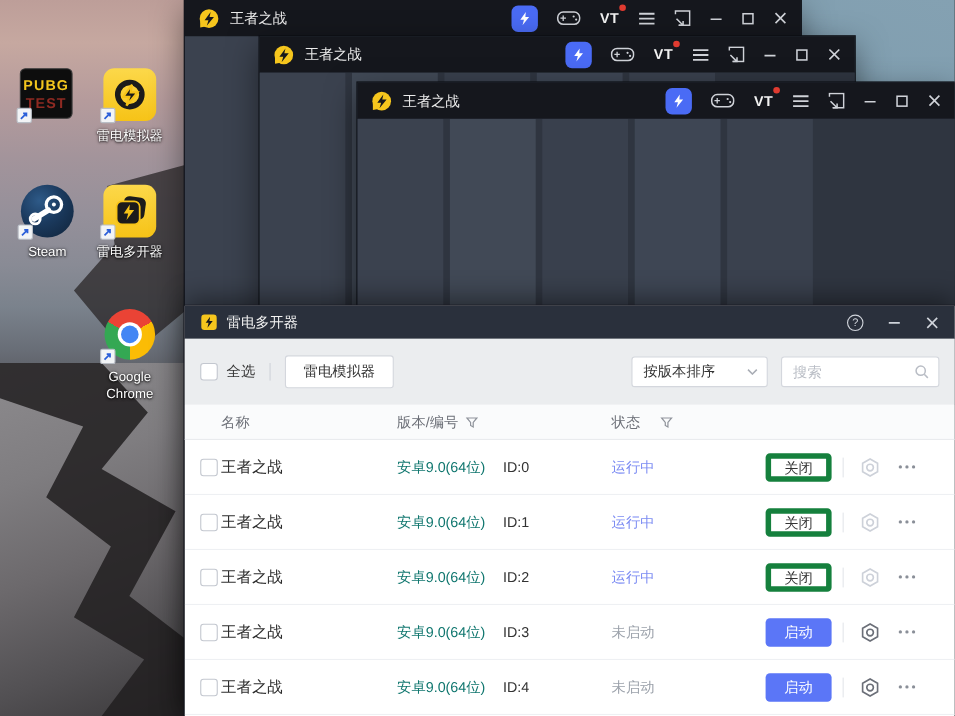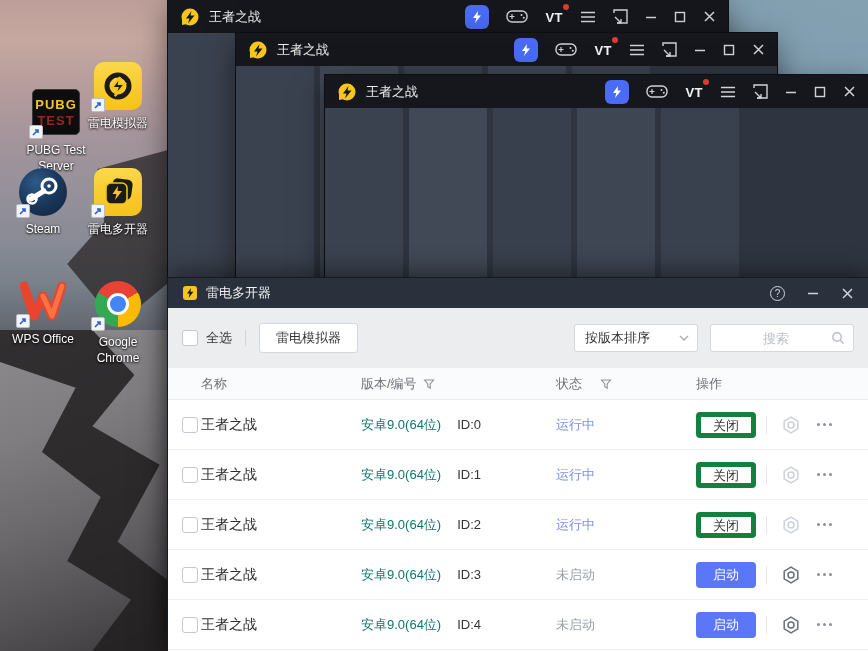--- a/index.html
+++ b/index.html
@@ -79,21 +79,21 @@
   .tb-div { width:1px; height:16px; background:#d0d3d9; margin:0 13px; }
   .btn-batch { height:30px; padding:0 16px; background:#fff; border:1px solid #d4d7dd; border-radius:3px;
     font-size:13px; color:#333; font-family:inherit; }
   .tb-spacer { flex:1; }
   .dropdown { width:124px; height:28px; background:#fff; border:1px solid #d4d7dd; border-radius:3px;
     display:flex; align-items:center; padding:0 8px 0 10px; gap:6px; }
   .dropdown .dd-label { font-size:13px; color:#333; flex:1; white-space:nowrap; }
   .searchbox { width:144px; height:28px; background:#fff; border:1px solid #d4d7dd; border-radius:3px;
     display:flex; align-items:center; padding:0 8px 0 2px; margin-left:12px; }
   .searchbox input { flex:1; min-width:0; border:none; outline:none; font-size:13px; color:#333;
-    padding:0 0 0 8px; font-family:inherit; background:transparent;text-align:center; }
+    padding:0 0 0 8px; font-family:inherit; background:transparent; }
   .searchbox input::placeholder { color:#b9bdc5; }
 
   .thead { height:32px; background:#fafbfc; border-bottom:1px solid #e9ebee; display:flex; align-items:center;
     font-size:13px; color:#6d7078; flex:none; }
   .c1 { width:33px; padding-left:14px; flex:none; display:flex; align-items:center; }
   .c2 { width:160px; flex:none; display:flex; align-items:center; }
   .c3 { width:195px; flex:none; display:flex; align-items:center; gap:6px; }
   .c4 { width:135px; flex:none; display:flex; align-items:center; gap:18px; }
   .c5 { flex:1; display:flex; align-items:center; padding-left:5px; }
 
@@ -120,33 +120,32 @@
 <body>
 
 <div id="screen">
 
   <div class="desk-left">
     <div class="rock-a"></div>
     <div class="rock-b"></div>
     <div class="rock-c"></div>
   </div>
 
-  <div class="dicon" style="left:14px;top:62px;margin-top:27px;">
+  <div class="dicon" style="left:0;top:62px;">
     <div class="art">
       <div class="art-pubg">
         <div class="t1">PUBG</div>
         <div class="t2">TEST</div>
       </div>
       <div class="shortcut">
         <svg width="10" height="10" viewBox="0 0 10 10">
             <path d="M2 8 L7 3 M4 3 H7 V6" stroke="#2b5fd9" stroke-width="1.6" fill="none"></path>
           </svg>
       </div>
     </div>
-    <div class="label">PUBG Test Server</div>
   </div>
 
   <div class="dicon" style="left:1px;top:168px;">
     <div class="art">
       <div class="art-steam">
         <svg width="48" height="48" viewBox="0 0 48 48">
           <circle cx="30" cy="18" r="7" fill="none" stroke="#fff" stroke-width="3"></circle>
           <circle cx="30" cy="18" r="1.8" fill="#fff"></circle>
           <path d="M25 23 L12 31" stroke="#fff" stroke-width="5" stroke-linecap="round"></path>
           <circle cx="13" cy="31" r="4.5" fill="none" stroke="#fff" stroke-width="2.6"></circle>
@@ -189,36 +188,20 @@
       </div>
       <div class="shortcut">
         <svg width="10" height="10" viewBox="0 0 10 10">
             <path d="M2 8 L7 3 M4 3 H7 V6" stroke="#2b5fd9" stroke-width="1.6" fill="none"></path>
           </svg>
       </div>
     </div>
     <div class="label">雷电多开器</div>
   </div>
 
-  <div class="dicon" style="left:1px;top:278px;">
-    <div class="art">
-      <div class="art-wps">
-        <svg width="46" height="42" viewBox="0 0 46 42">
-          <path d="M4 6 L14 36 L23 16 L32 36 L42 6" fill="none" stroke="#e8442e" stroke-width="9" stroke-linejoin="round" stroke-linecap="round"></path>
-          <path d="M23 16 L32 36 L42 6" fill="none" stroke="#ff7a45" stroke-width="5" stroke-linejoin="round" stroke-linecap="round" opacity=".85"></path>
-        </svg>
-      </div>
-      <div class="shortcut">
-        <svg width="10" height="10" viewBox="0 0 10 10">
-            <path d="M2 8 L7 3 M4 3 H7 V6" stroke="#2b5fd9" stroke-width="1.6" fill="none"></path>
-          </svg>
-      </div>
-    </div>
-    <div class="label">WPS Office</div>
-  </div>
 
   <div class="dicon" style="left:76px;top:280px;">
     <div class="art">
       <div class="art-chrome">
           <div class="hub"></div>
         </div>
       <div class="shortcut">
         <svg width="10" height="10" viewBox="0 0 10 10">
             <path d="M2 8 L7 3 M4 3 H7 V6" stroke="#2b5fd9" stroke-width="1.6" fill="none"></path>
           </svg>
@@ -437,21 +420,20 @@
         <svg width="12" height="12" viewBox="0 0 12 12">
           <path d="M1.5 2 H10.5 L7.2 6 V10.2 L4.8 8.8 V6 Z" fill="none" stroke="#8f939b" stroke-width="1.1"></path>
         </svg>
       </div>
       <div class="c4">
         <span>状态</span>
         <svg width="12" height="12" viewBox="0 0 12 12">
           <path d="M1.5 2 H10.5 L7.2 6 V10.2 L4.8 8.8 V6 Z" fill="none" stroke="#8f939b" stroke-width="1.1"></path>
         </svg>
       </div>
-      <div class="c5">操作</div>
     </div>
 
     <div class="tbody">
 
       <div class="trow running">
         <div class="c1">
             <span class="cbox"></span>
           </div>
         <div class="c2">
             <span class="name">王者之战</span>

